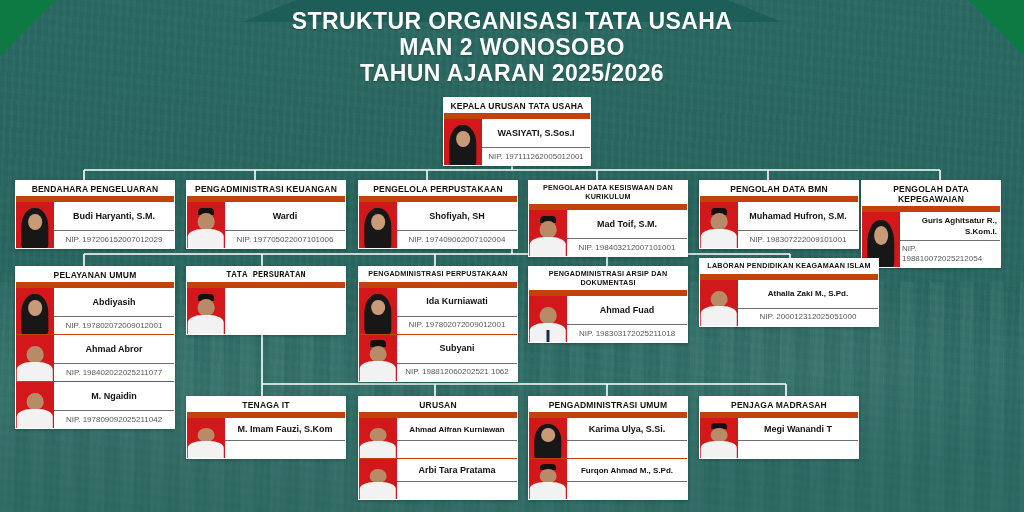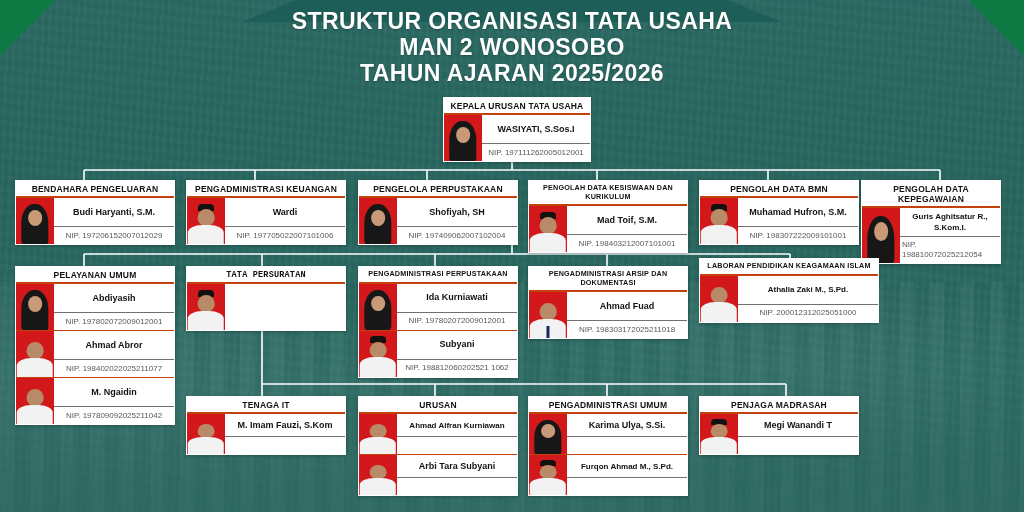--- a/index.html
+++ b/index.html
@@ -79,21 +79,21 @@
 
   
   .card {
     position:absolute; z-index:5;
     background:#ffffff;
     border:1px solid #ffffff;
     box-shadow:0 1px 3px rgba(0,0,0,.25);
   }
   .card-title {
     text-align:center; font-weight:bold; color:#14110f;
-    border-bottom:2px solid #c2410c;
+    border-bottom:6px solid #c2410c;
     padding:3px 2px 2px;
     font-size:8.5px; letter-spacing:.2px; line-height:10px;
   }
   .card-title.small { font-size:7.2px; line-height:8.6px; padding:3px 2px; }
   .person { display:flex; border-bottom:1px solid #c2410c; }
   .person:last-child { border-bottom:none; }
   .photo {
     width:38px; flex:0 0 38px;
     background:#d2181a;
     position:relative; overflow:hidden;
@@ -126,21 +126,21 @@
     background:#12110f;
   }
   .photo .tie {
     position:absolute; left:50%; bottom:0; transform:translateX(-50%);
     width:8%; height:26%; background:#1b2a5e;
   }
   .pinfo { flex:1; display:flex; flex-direction:column; min-width:0; }
   .pname {
     flex:1; display:flex; align-items:center; justify-content:center;
     font-weight:bold; color:#14110f; font-size:9px;
-    text-align:center; padding:3px 9px; line-height:11px;
+    text-align:right; padding:3px 3px; line-height:11px;
     border-bottom:1px solid #6f6f6f;
   }
   .pnip {
     flex:0 0 auto; display:flex; align-items:center; justify-content:center;
     color:#58585a; font-size:8px; padding:3px 2px; line-height:10px;
     min-height:17px;
   }
   .pname.tiny { font-size:8px; }
 </style>
 </head>
@@ -413,21 +413,21 @@
             <div class="pname tiny">Ahmad Alfran Kurniawan</div>
             <div class="pnip"></div>
           </div>
         </div>
         <div class="person">
           <div class="photo short">
             <span class="head"></span>
             <span class="body"></span>
           </div>
           <div class="pinfo">
-            <div class="pname">Arbi Tara Subyani</div>
+            <div class="pname">Arbi Tara Pratama</div>
             <div class="pnip"></div>
           </div>
         </div>
       </div>
       <div class="card" style="left: 528px; top: 396px; width: 160px;">
         <div class="card-title">PENGADMINISTRASI UMUM</div>
         <div class="person">
           <div class="photo short">
             <span class="hijab"></span>
             <span class="hijab-face"></span>

